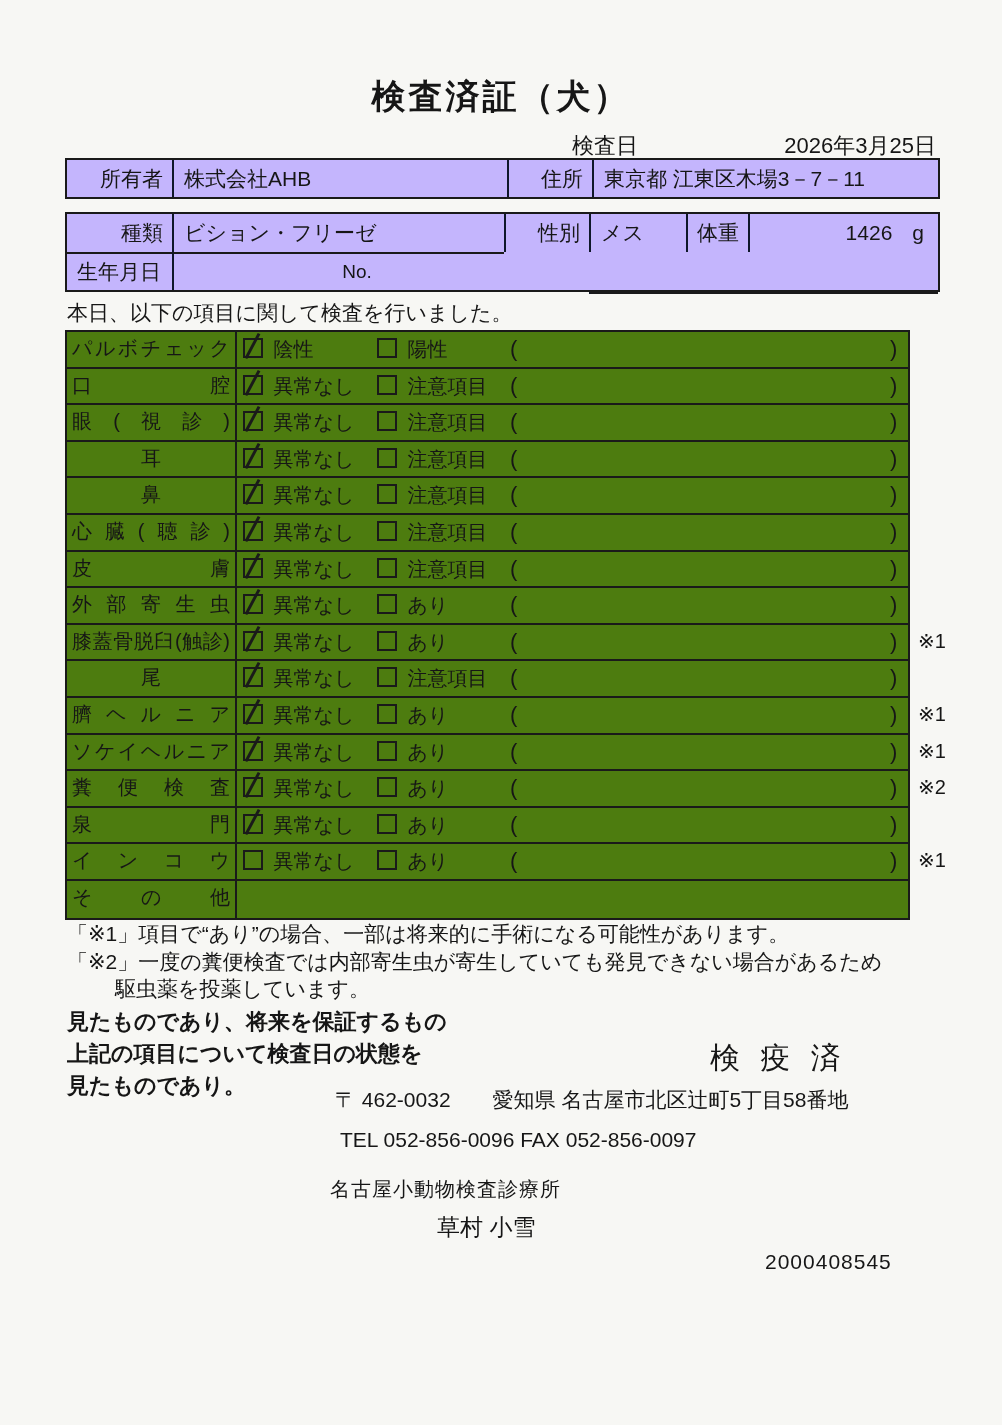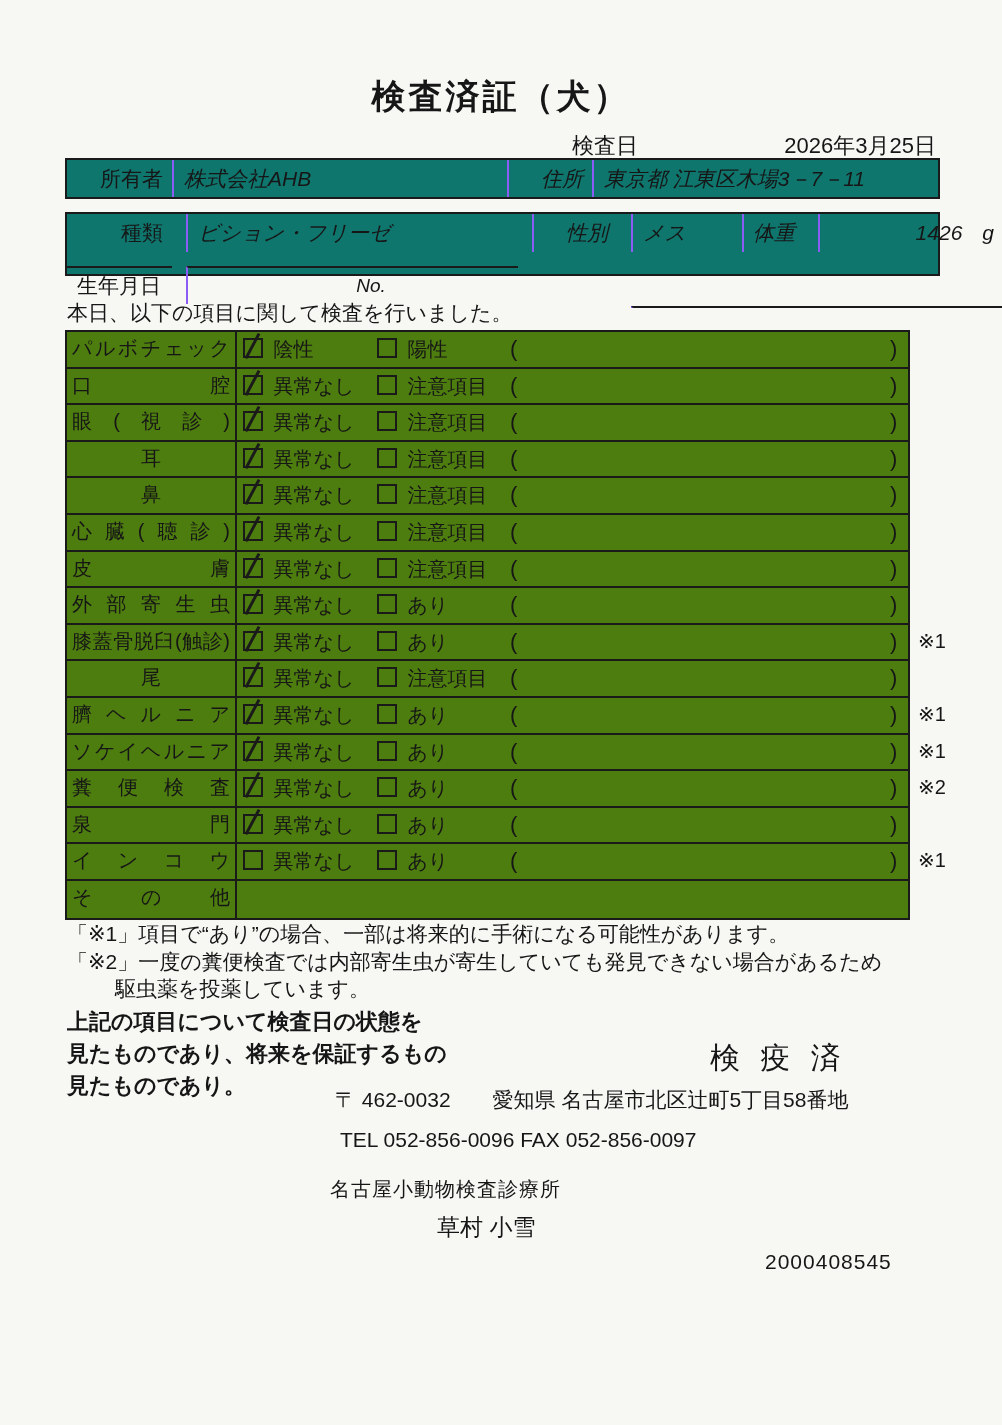--- a/index.html
+++ b/index.html
@@ -21,29 +21,29 @@
   }
 
   
   .insp-label { top:131px; left:572px; font-size:22px; }
   .insp-value { top:131px; right:66px; font-size:22px; }
 
   
   .hdr-table {
     left:65px; width:875px;
     border:2px solid #1a1a1a; box-sizing:border-box;
-    display:grid; background:#0f766e;
+    display:grid; background:#c4b5fd;
   }
   .owner-table { top:158px; height:41px; grid-template-columns:105px 335px 85px 346px; }
-  .info-table  { top:212px; height:64px; grid-template-columns:105px 332px 85px 97px 62px 190px; grid-auto-rows:38px;gap:14px; }
+  .info-table  { top:212px; height:80px; grid-template-columns:105px 332px 85px 97px 62px 190px; grid-auto-rows:38px; }
   .cell {
     display:flex; align-items:center; font-size:21px;
     box-sizing:border-box; overflow:hidden; white-space:nowrap;
   }
-  .cell.bl { border-left:2px solid #8b5cf6;font-style:italic; }
+  .cell.bl { border-left:2px solid #0f172a; }
   .cell.bt { border-top:2px solid #1a1a1a; }
   .cell.lab { justify-content:flex-end; padding-right:9px; }
   .cell.val { justify-content:flex-start; padding-left:10px; }
   .cell.ctr { justify-content:center; }
   .cell.weight { justify-content:flex-end; padding-right:14px; gap:20px; }
   .cell.no-label { font-size:19px;padding-left:36px; }
 
   
   .intro { top:299px; left:67px; font-size:21px; font-weight:500; }
 
@@ -406,22 +406,22 @@
     </div>
   </div>
 
   <div class="abs footnotes">
     <div>「※1」項目で“あり”の場合、一部は将来的に手術になる可能性があります。</div>
     <div>「※2」一度の糞便検査では内部寄生虫が寄生していても発見できない場合があるため</div>
     <div class="indent">駆虫薬を投薬しています。</div>
   </div>
 
   <div class="abs disclaimer">
+    <div>見たものであり、将来を保証するもの</div>
     <div>上記の項目について検査日の状態を</div>
-    <div>見たものであり、将来を保証するもの</div>
     <div>見たものであり。</div>
   </div>
 
   <div class="abs stamp">検 疫 済</div>
 
   <div class="abs postal">
     <span>〒 462-0032</span><span class="gap"></span><span>愛知県 名古屋市北区辻町5丁目58番地</span>
   </div>
 
   <div class="abs tel">TEL 052-856-0096   FAX 052-856-0097</div>

